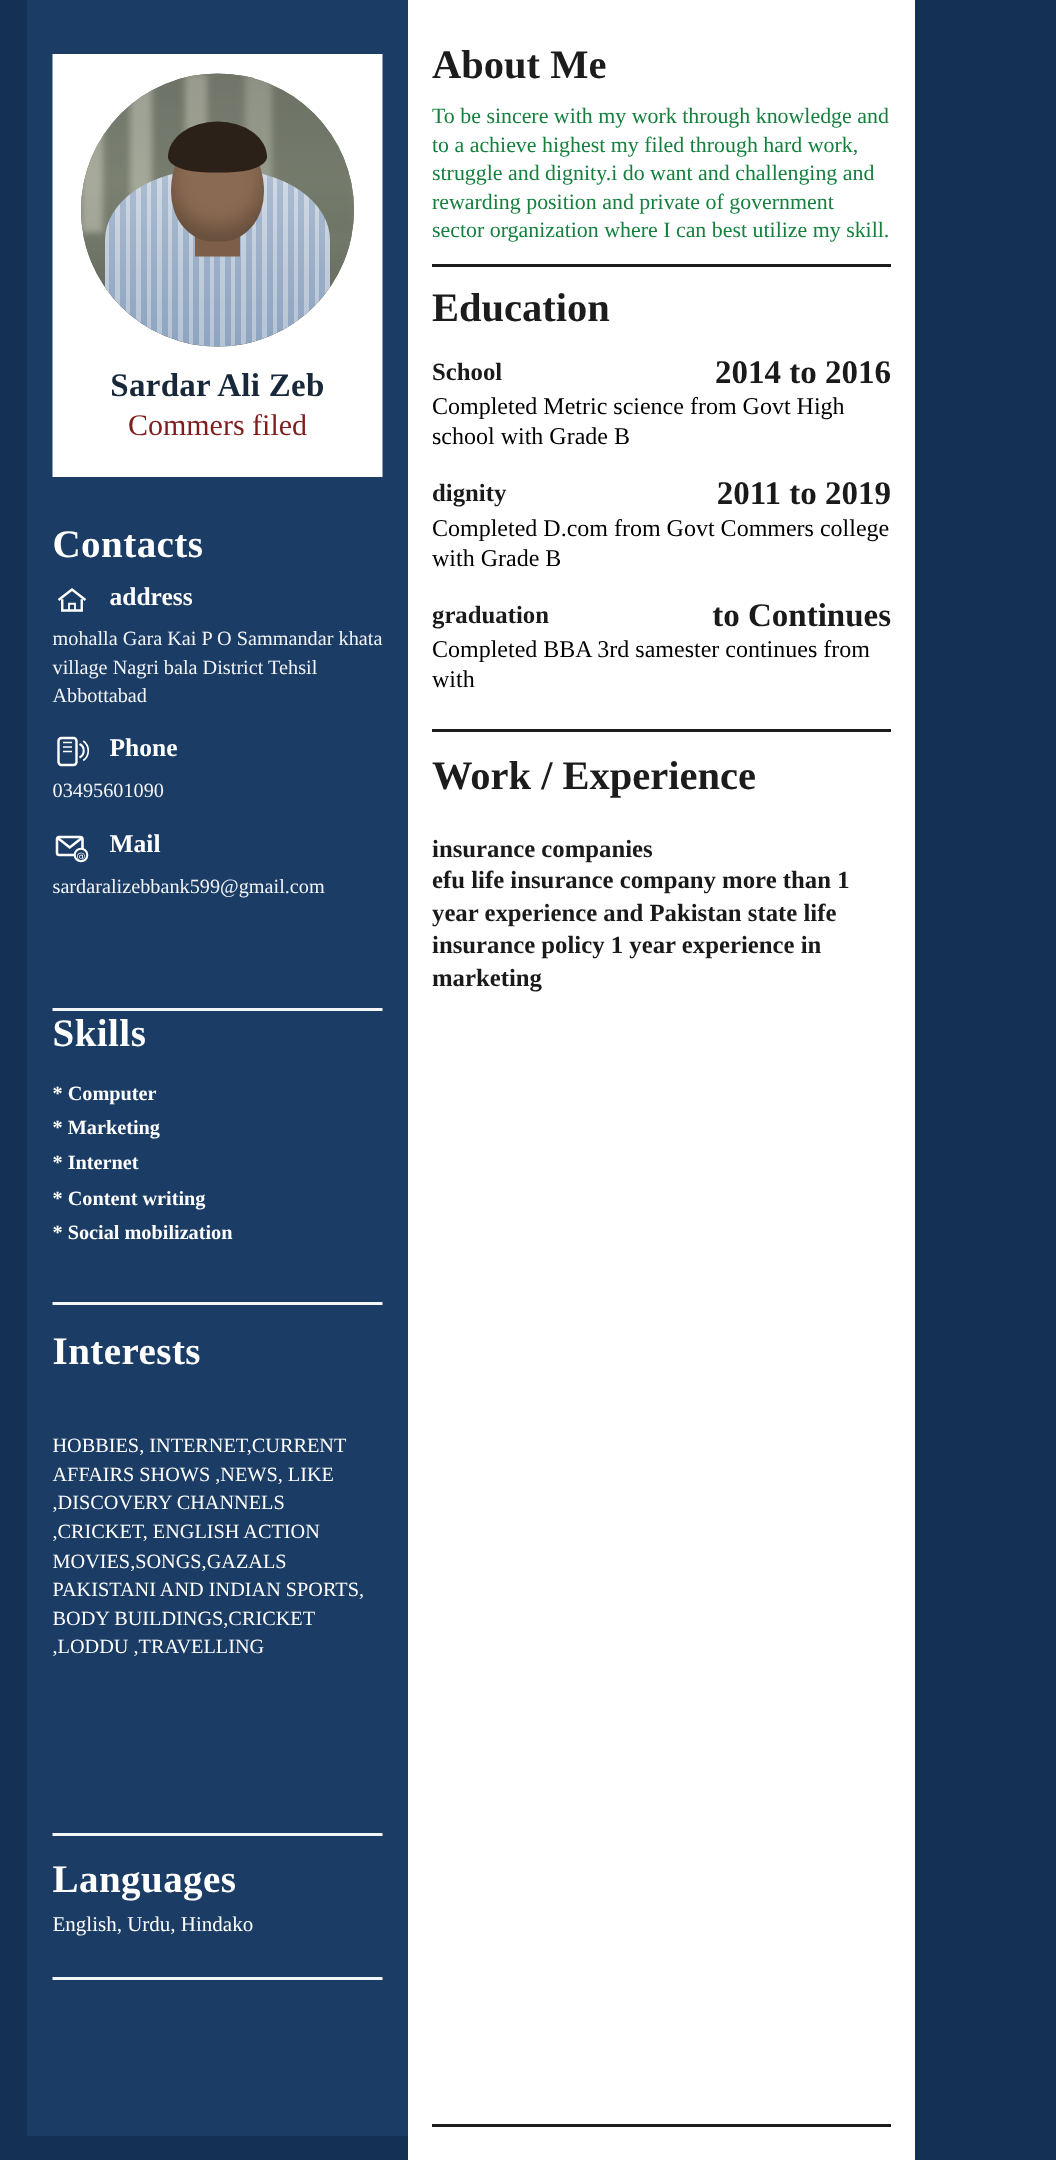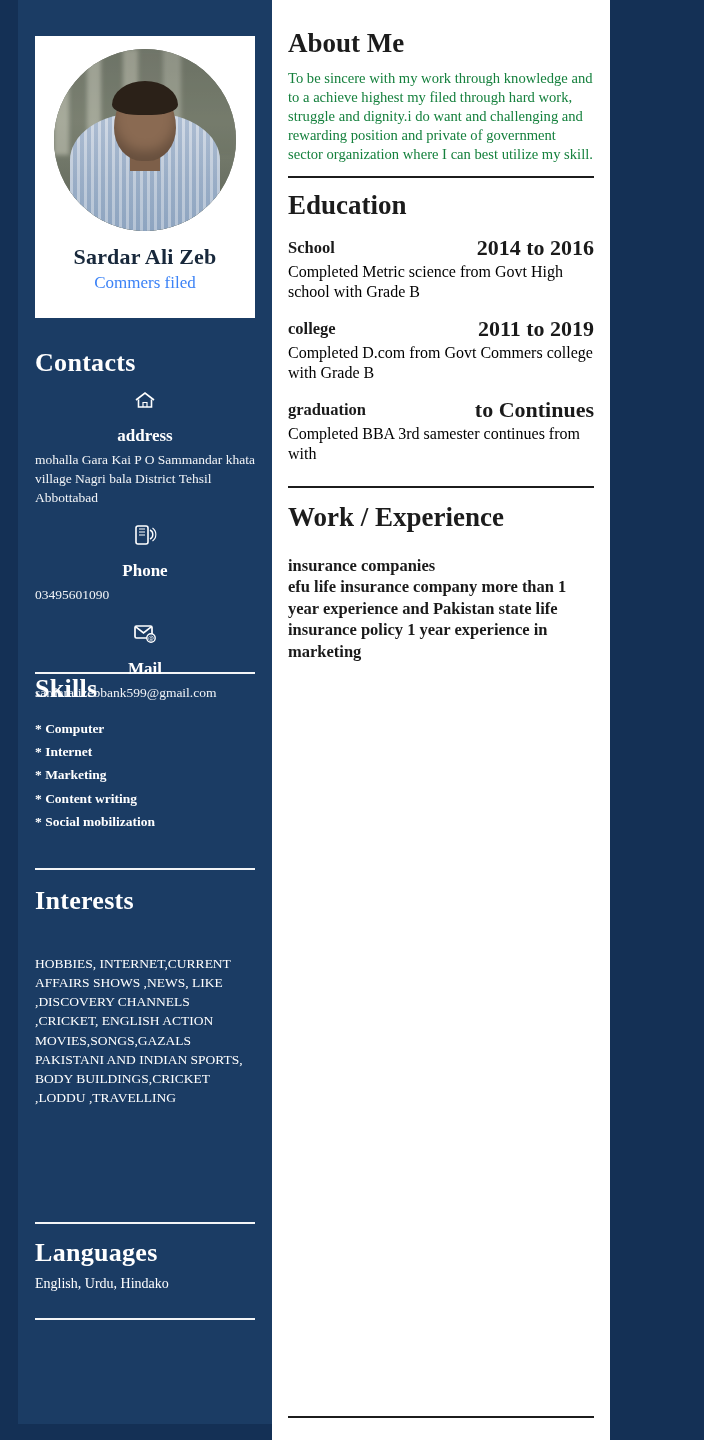--- a/index.html
+++ b/index.html
@@ -121,45 +121,43 @@
 
   .name {
     font-size: 22px;
     font-weight: bold;
     color: #18283b;
     margin-top: 13px;
     letter-spacing: .2px;
     font-family: "Liberation Serif", serif;
   }
   .role {
-    font-size: 17px;
-    color: #3b82f6;
+    font-size: 20px;
+    color: #7f1d1d;
     margin-top: 3px;
     font-family: "Liberation Serif", serif;
   }
 
   .side-h {
     color: #ffffff;
     font-size: 26px;
     font-weight: bold;
     letter-spacing: .3px;
     font-family: "Liberation Serif", serif;
   }
   .side-block {
     position: absolute;
     left: 17px;
     width: 220px;
     color: #ffffff;
   }
   .contact-row {
     display: flex;
-    align-items: center;
     gap: 12px;
     margin-top: 10px;
-    flex-direction: column;
   }
   .contact-label {
     font-size: 17px;
     font-weight: bold;
     color: #ffffff;
   }
   .contact-value {
     font-size: 13.5px;
     line-height: 1.42;
     color: #f2f4f7;
@@ -318,22 +316,22 @@
         <span class="contact-label">Mail</span>
       </div>
       <div class="contact-value">sardaralizebbank599@gmail.com</div>
     </div>
 
     <div class="side-block" style="top:672px;">
       <div class="rule"></div>
       <div class="side-h" style="margin-top:0;">Skills</div>
       <div style="margin-top:13px;">
         <div class="skill-line">* Computer</div>
+        <div class="skill-line">* Marketing</div>
         <div class="skill-line">* Internet</div>
-        <div class="skill-line">* Marketing</div>
         <div class="skill-line">* Content writing</div>
         <div class="skill-line">* Social mobilization</div>
       </div>
     </div>
 
     <div class="side-block" style="top:868px;">
       <div class="rule"></div>
       <div class="side-h" style="margin-top:16px;">Interests</div>
       <div class="interest-text" style="margin-top:38px;">HOBBIES, INTERNET,CURRENT AFFAIRS SHOWS ,NEWS, LIKE ,DISCOVERY CHANNELS ,CRICKET, ENGLISH ACTION MOVIES,SONGS,GAZALS PAKISTANI AND INDIAN SPORTS, BODY BUILDINGS,CRICKET ,LODDU ,TRAVELLING</div>
     </div>
@@ -355,21 +353,21 @@
 
     <h1 class="main-h" style="margin-top:12px;">Education</h1>
 
     <div class="edu-row">
       <span class="edu-title">School</span>
       <span class="edu-date">2014 to 2016</span>
     </div>
     <div class="edu-desc">Completed Metric science from Govt High school with Grade B</div>
 
     <div class="edu-row">
-      <span class="edu-title">college</span>
+      <span class="edu-title">dignity</span>
       <span class="edu-date">2011 to 2019</span>
     </div>
     <div class="edu-desc">Completed D.com from Govt Commers college with Grade B</div>
 
     <div class="edu-row">
       <span class="edu-title">graduation</span>
       <span class="edu-date">to Continues</span>
     </div>
     <div class="edu-desc">Completed BBA 3rd samester continues from  with</div>
 

